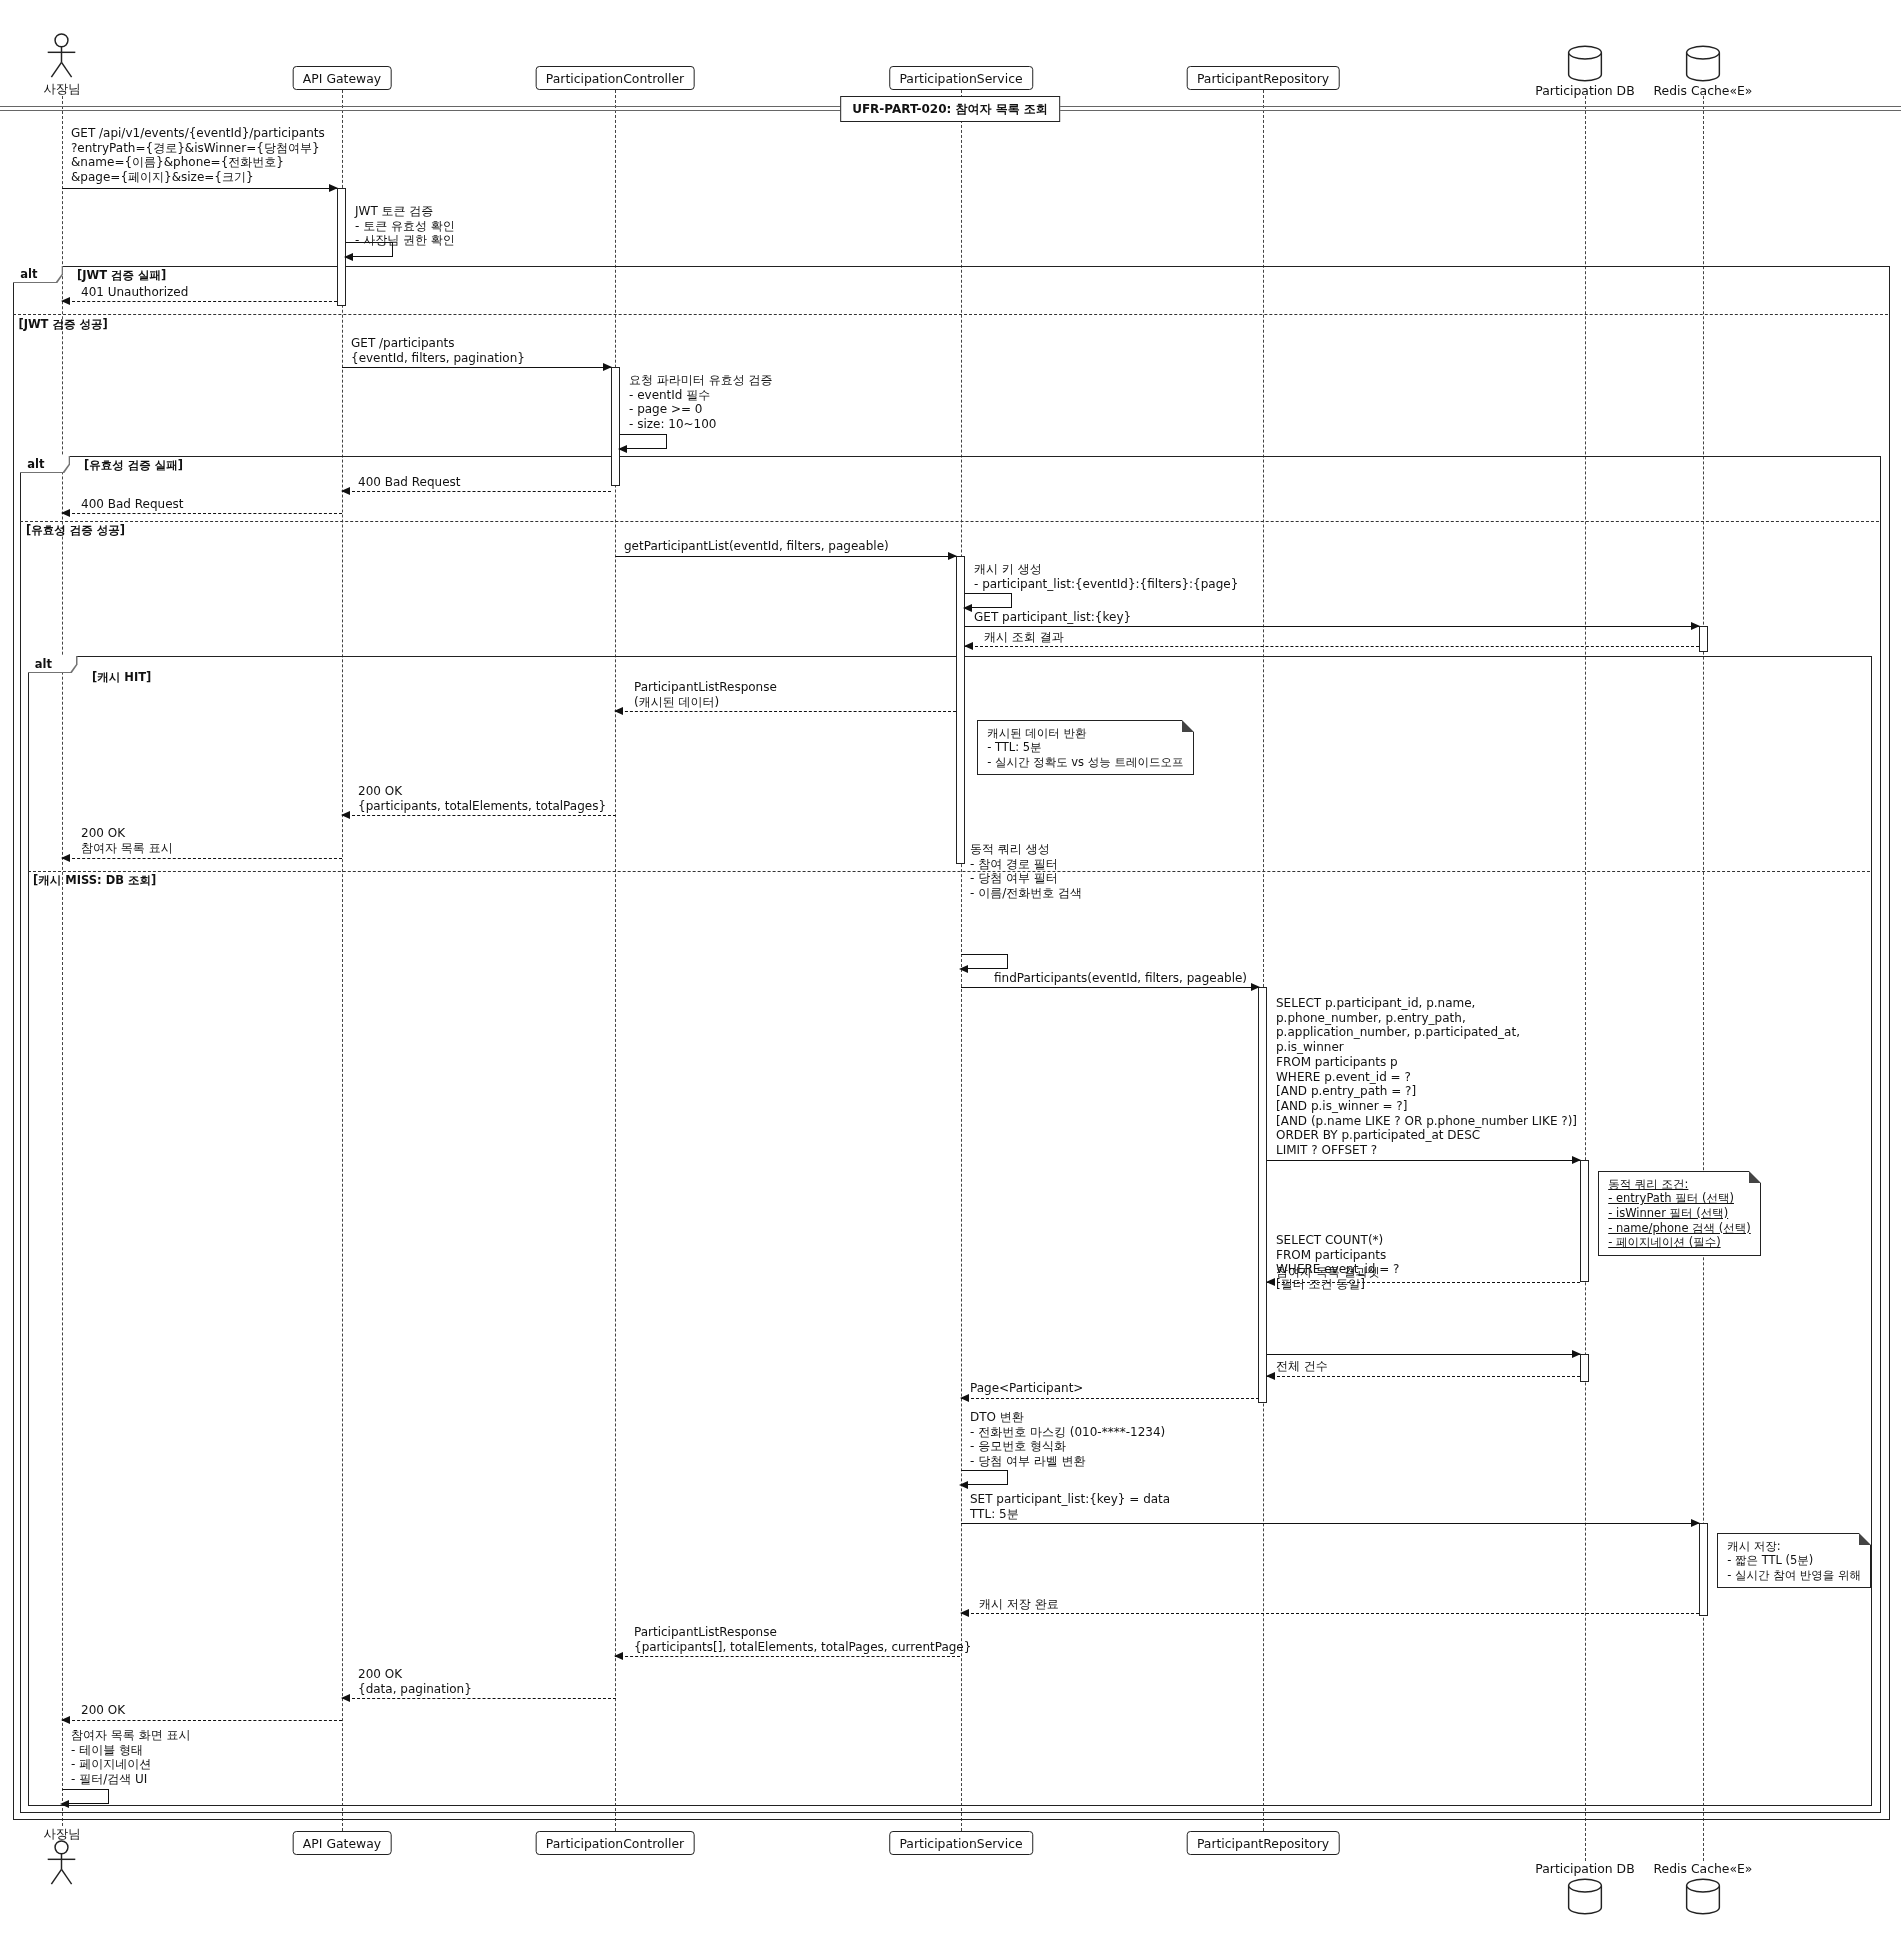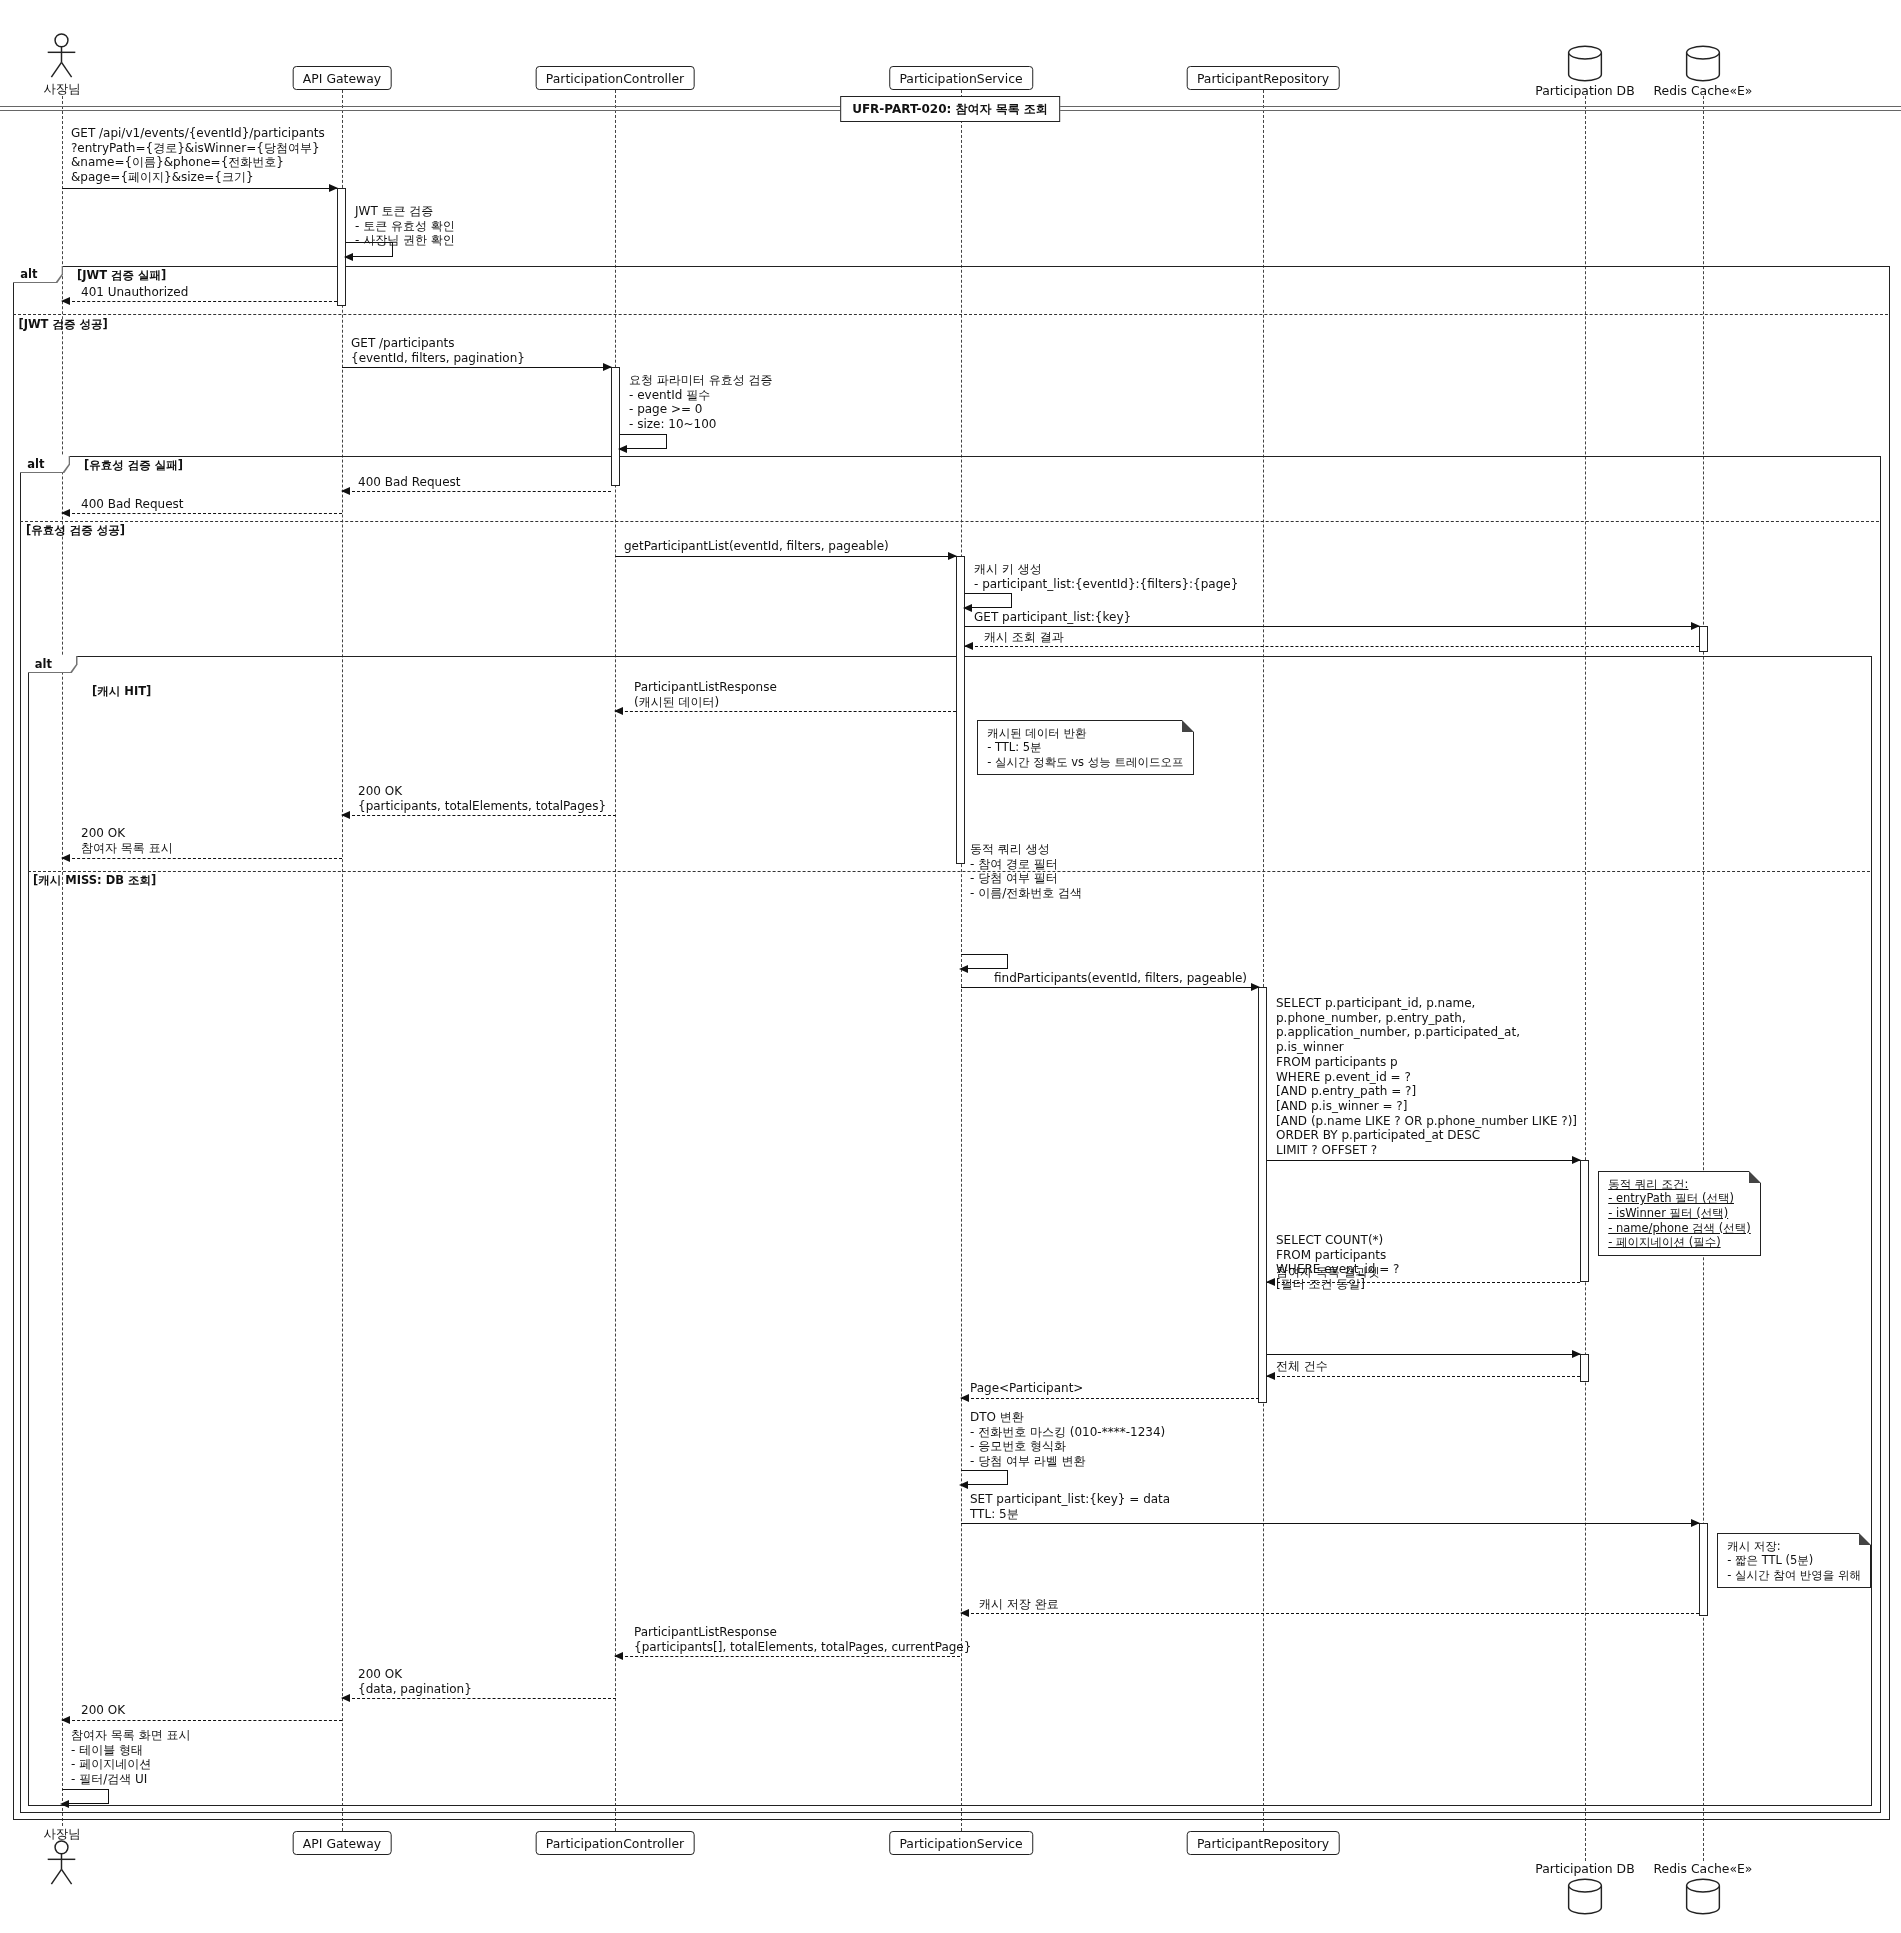--- a/index.html
+++ b/index.html
@@ -91,21 +91,21 @@
       <span>alt</span>
     </div>
   <div class="guard" style="left:84px;top:458px;">[유효성 검증 실패]</div>
   <div class="fsep" style="left:20px;top:521px;width:1859px;"></div>
   <div class="guard" style="left:26px;top:523px;">[유효성 검증 성공]</div>
 
   <div class="frame" style="left:27.5px;top:656px;width:1842px;height:1148px;"></div>
   <div class="ftab" style="left:27.5px;top:656px;width:50px;">
       <span>alt</span>
     </div>
-  <div class="guard" style="left:92px;top:684px;">[캐시 HIT]</div>
+  <div class="guard" style="left:92px;top:670px;">[캐시 HIT]</div>
   <div class="fsep" style="left:27.5px;top:871px;width:1842px;"></div>
   <div class="guard" style="left:33px;top:873px;">[캐시 MISS: DB 조회]</div>
 
   <div class="activation" style="left:337px;top:188px;height:118px;"></div>
   <div class="activation" style="left:611px;top:367px;height:119px;"></div>
   <div class="activation" style="left:956px;top:556px;height:308px;"></div>
   <div class="activation" style="left:1699px;top:626px;height:26px;"></div>
   <div class="activation" style="left:1258px;top:987px;height:416px;"></div>
   <div class="activation" style="left:1580px;top:1160px;height:122px;"></div>
   <div class="activation" style="left:1580px;top:1354px;height:27.5px;"></div>

